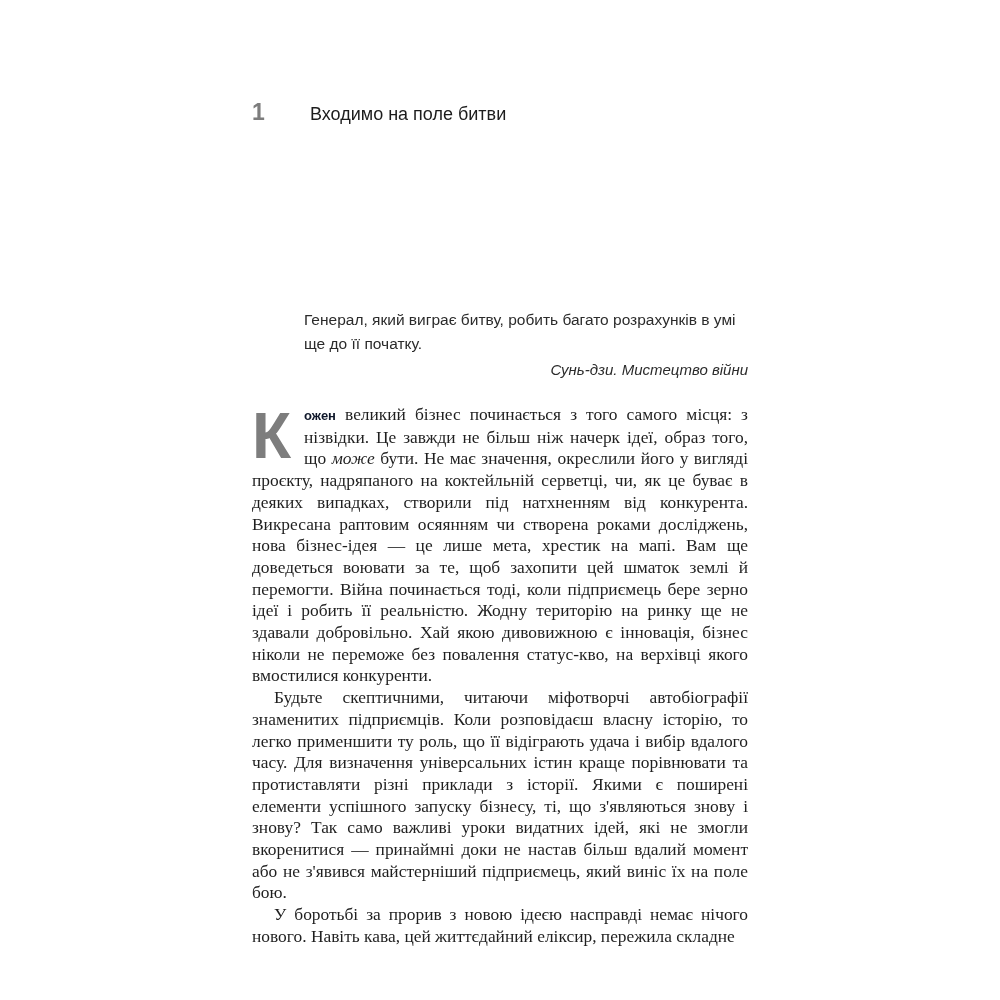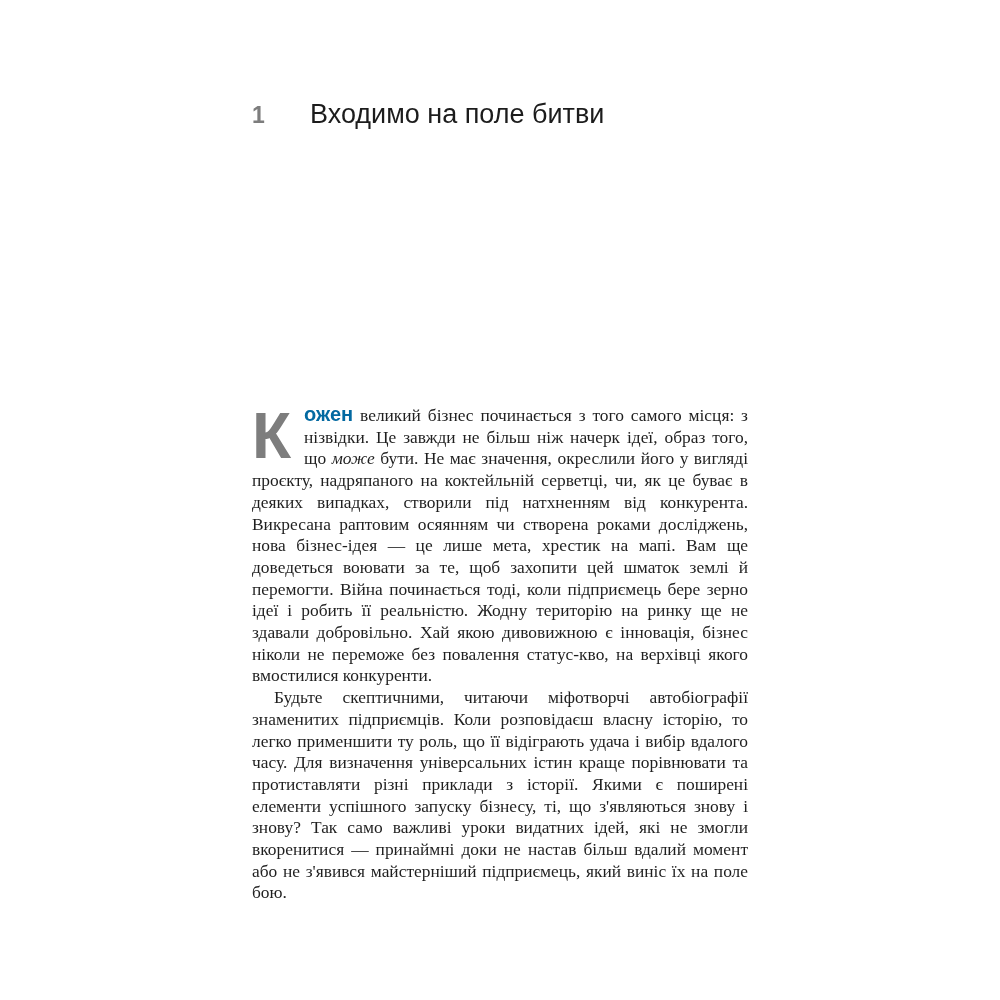--- a/index.html
+++ b/index.html
@@ -26,21 +26,21 @@
   }
   .chapter-number {
     width: 58px;
     flex: 0 0 58px;
     font-size: 23px;
     font-weight: 700;
     color: #7d7d7d;
     letter-spacing: 0.5px;
   }
   .chapter-title {
-    font-size: 27px;
+    font-size: 18px;
     font-weight: 500;
     color: #1c1c1c;
   }
   
   .epigraph {
     position: absolute;
     left: 304px;
     top: 308px;
     width: 444px;
     font-family: "Liberation Sans", sans-serif;
@@ -82,39 +82,44 @@
     font-weight: 700;
     font-size: 64px;
     line-height: 56px;
     height: 60px;
     margin: 4px 13px 0 0;
     color: #7d7d7d;
   }
   .lead-bold {
     font-family: "Liberation Sans", sans-serif;
     font-weight: 700;
-    font-size: 20px;
-    color: #0369a1;
+    font-size: 13px;
+    color: #0f172a;
   }
   .it {
     font-style: italic;
     margin-top: 16px;
   }
 </style>
 </head>
 <body>
 
 <div class="page">
 
   <div class="chapter-header">
     <div class="chapter-number">1</div>
     <div class="chapter-title">Входимо на поле битви</div>
   </div>
 
+  <div class="epigraph">
+    <p class="epigraph-text">Генерал, який виграє битву, робить багато розрахунків в умі ще до її початку.</p>
+    <p class="epigraph-attribution">Сунь-дзи. Мистецтво війни</p>
+  </div>
 
   <div class="body-text">
     <p>
       <span class="dropcap">К</span><span class="lead-bold">ожен</span><span> великий бізнес починається з того самого місця: з нізвідки. Це завжди не більш ніж начерк ідеї, образ того, що </span><span class="it">може</span><span> бути. Не має значення, окреслили його у вигляді проєкту, надряпаного на коктейльній серветці, чи, як це буває в деяких випадках, створили під натхненням від конкурента. Викресана раптовим осяянням чи створена роками досліджень, нова бізнес-ідея — це лише мета, хрестик на мапі. Вам ще доведеться воювати за те, щоб захопити цей шматок землі й перемогти. Війна починається тоді, коли підприємець бере зерно ідеї і робить її реальністю. Жодну територію на ринку ще не здавали добровільно. Хай якою дивовижною є інновація, бізнес ніколи не переможе без повалення статус-кво, на верхівці якого вмостилися конкуренти.</span>
     </p>
     <p class="indent">Будьте скептичними, читаючи міфотворчі автобіографії знаменитих підприємців. Коли розповідаєш власну історію, то легко применшити ту роль, що її відіграють удача і вибір вдалого часу. Для визначення універсальних істин краще порівнювати та протиставляти різні приклади з історії. Якими є поширені елементи успішного запуску бізнесу, ті, що з'являються знову і знову? Так само важливі уроки видатних ідей, які не змогли вкоренитися — принаймні доки не настав більш вдалий момент або не з'явився майстерніший підприємець, який виніс їх на поле бою.</p>
+    <p class="indent">У боротьбі за прорив з новою ідеєю насправді немає нічого нового. Навіть кава, цей життєдайний еліксир, пережила складне</p>
   </div>
 
 </div>
 
 </body></html>

